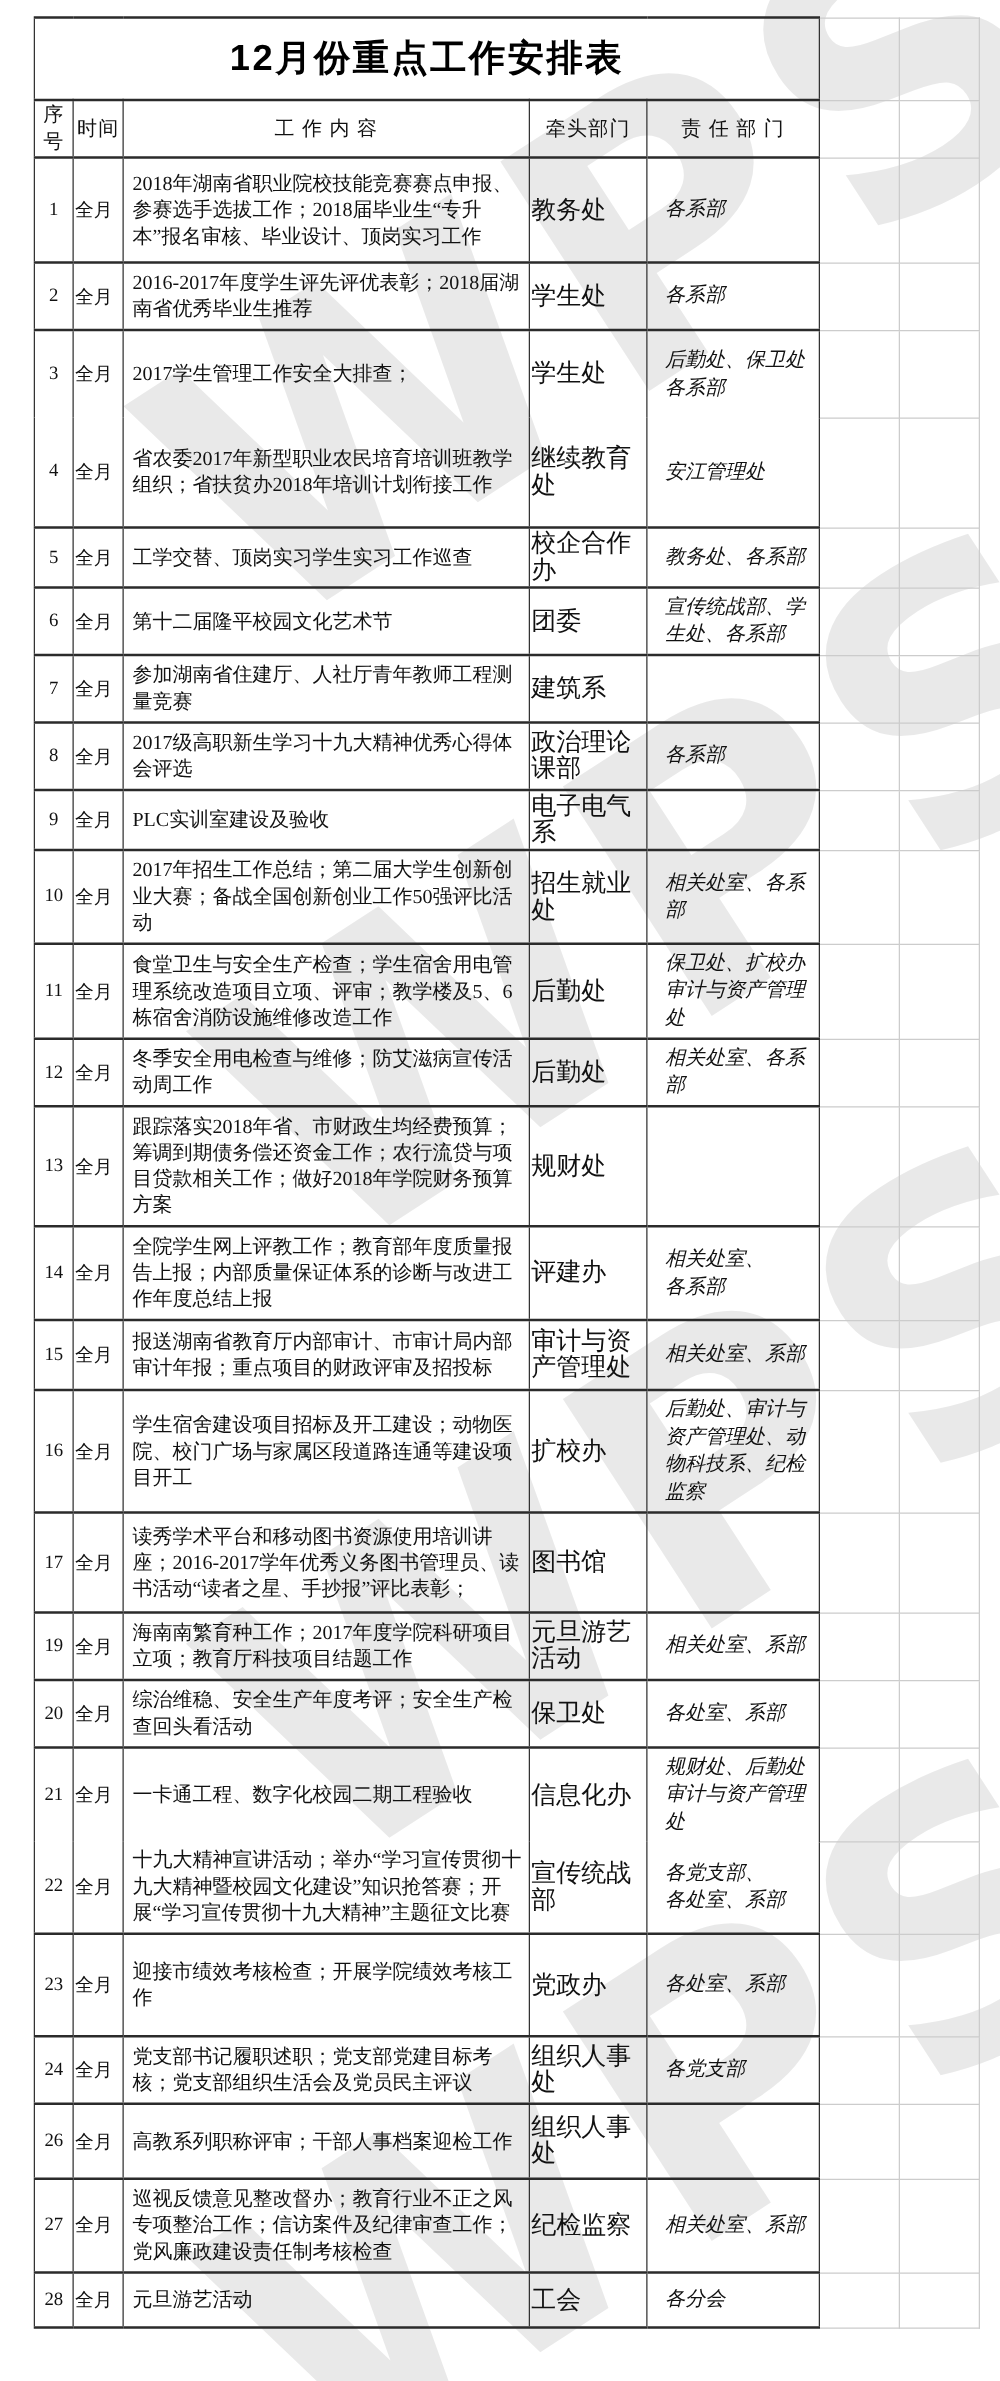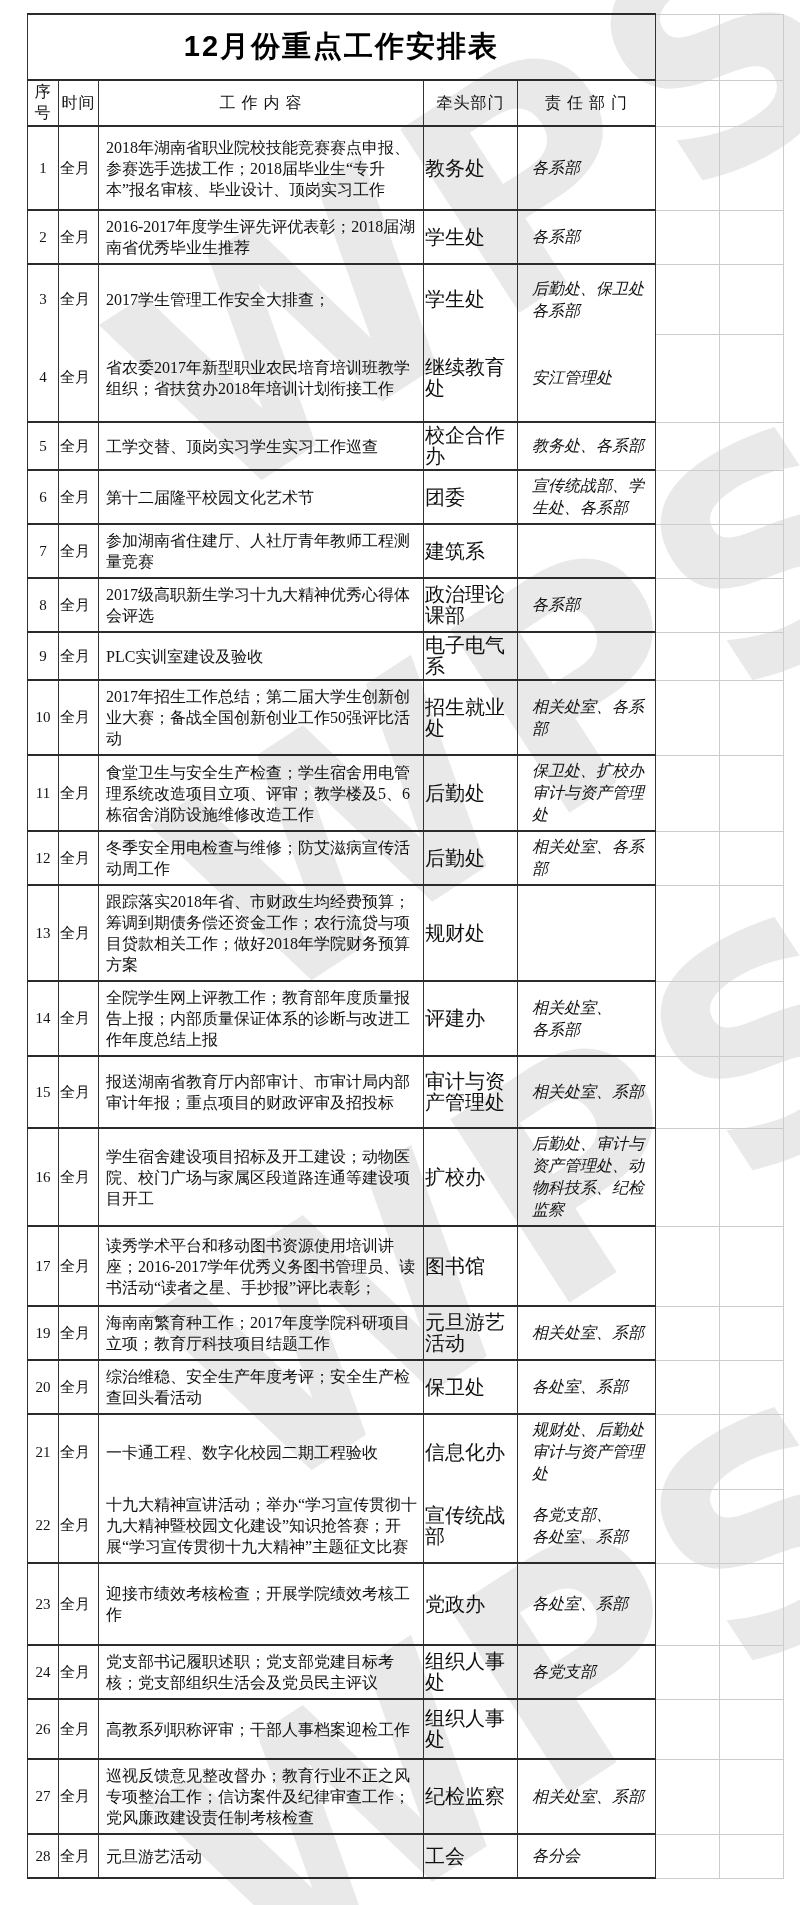--- a/index.html
+++ b/index.html
@@ -41,21 +41,21 @@
       white-space:pre-line;font-style:italic;}
 
   
   tbody tr:nth-child(1){height:84px;}  tbody tr:nth-child(2){height:54px;}
   tbody tr:nth-child(3){height:70px;}  tbody tr:nth-child(4){height:88px;}
   tbody tr:nth-child(5){height:46px;}  tbody tr:nth-child(6){height:54px;}
   tbody tr:nth-child(7){height:48px;}  tbody tr:nth-child(8){height:54px;}
   tbody tr:nth-child(9){height:34px;}  tbody tr:nth-child(10){height:64px;}
   tbody tr:nth-child(11){height:76px;} tbody tr:nth-child(12){height:54px;}
   tbody tr:nth-child(13){height:80px;} tbody tr:nth-child(14){height:64px;}
-  tbody tr:nth-child(15){height:72px;} tbody tr:nth-child(16){height:90px;}
+  tbody tr:nth-child(15){height:56px;} tbody tr:nth-child(16){height:90px;}
   tbody tr:nth-child(17){height:80px;} tbody tr:nth-child(18){height:52px;}
   tbody tr:nth-child(19){height:50px;} tbody tr:nth-child(20){height:54px;}
   tbody tr:nth-child(21){height:74px;} tbody tr:nth-child(22){height:82px;}
   tbody tr:nth-child(23){height:54px;} tbody tr:nth-child(24){height:60px;}
   tbody tr:nth-child(25){height:50px;} tbody tr:nth-child(26){height:44px;}
   tbody tr:nth-child(27){height:70px;} tbody tr:nth-child(28){height:44px;}
 
   
   tbody tr:nth-child(3) td.dark{border-bottom:none;}
   tbody tr:nth-child(4) td.dark{border-top:none;}

